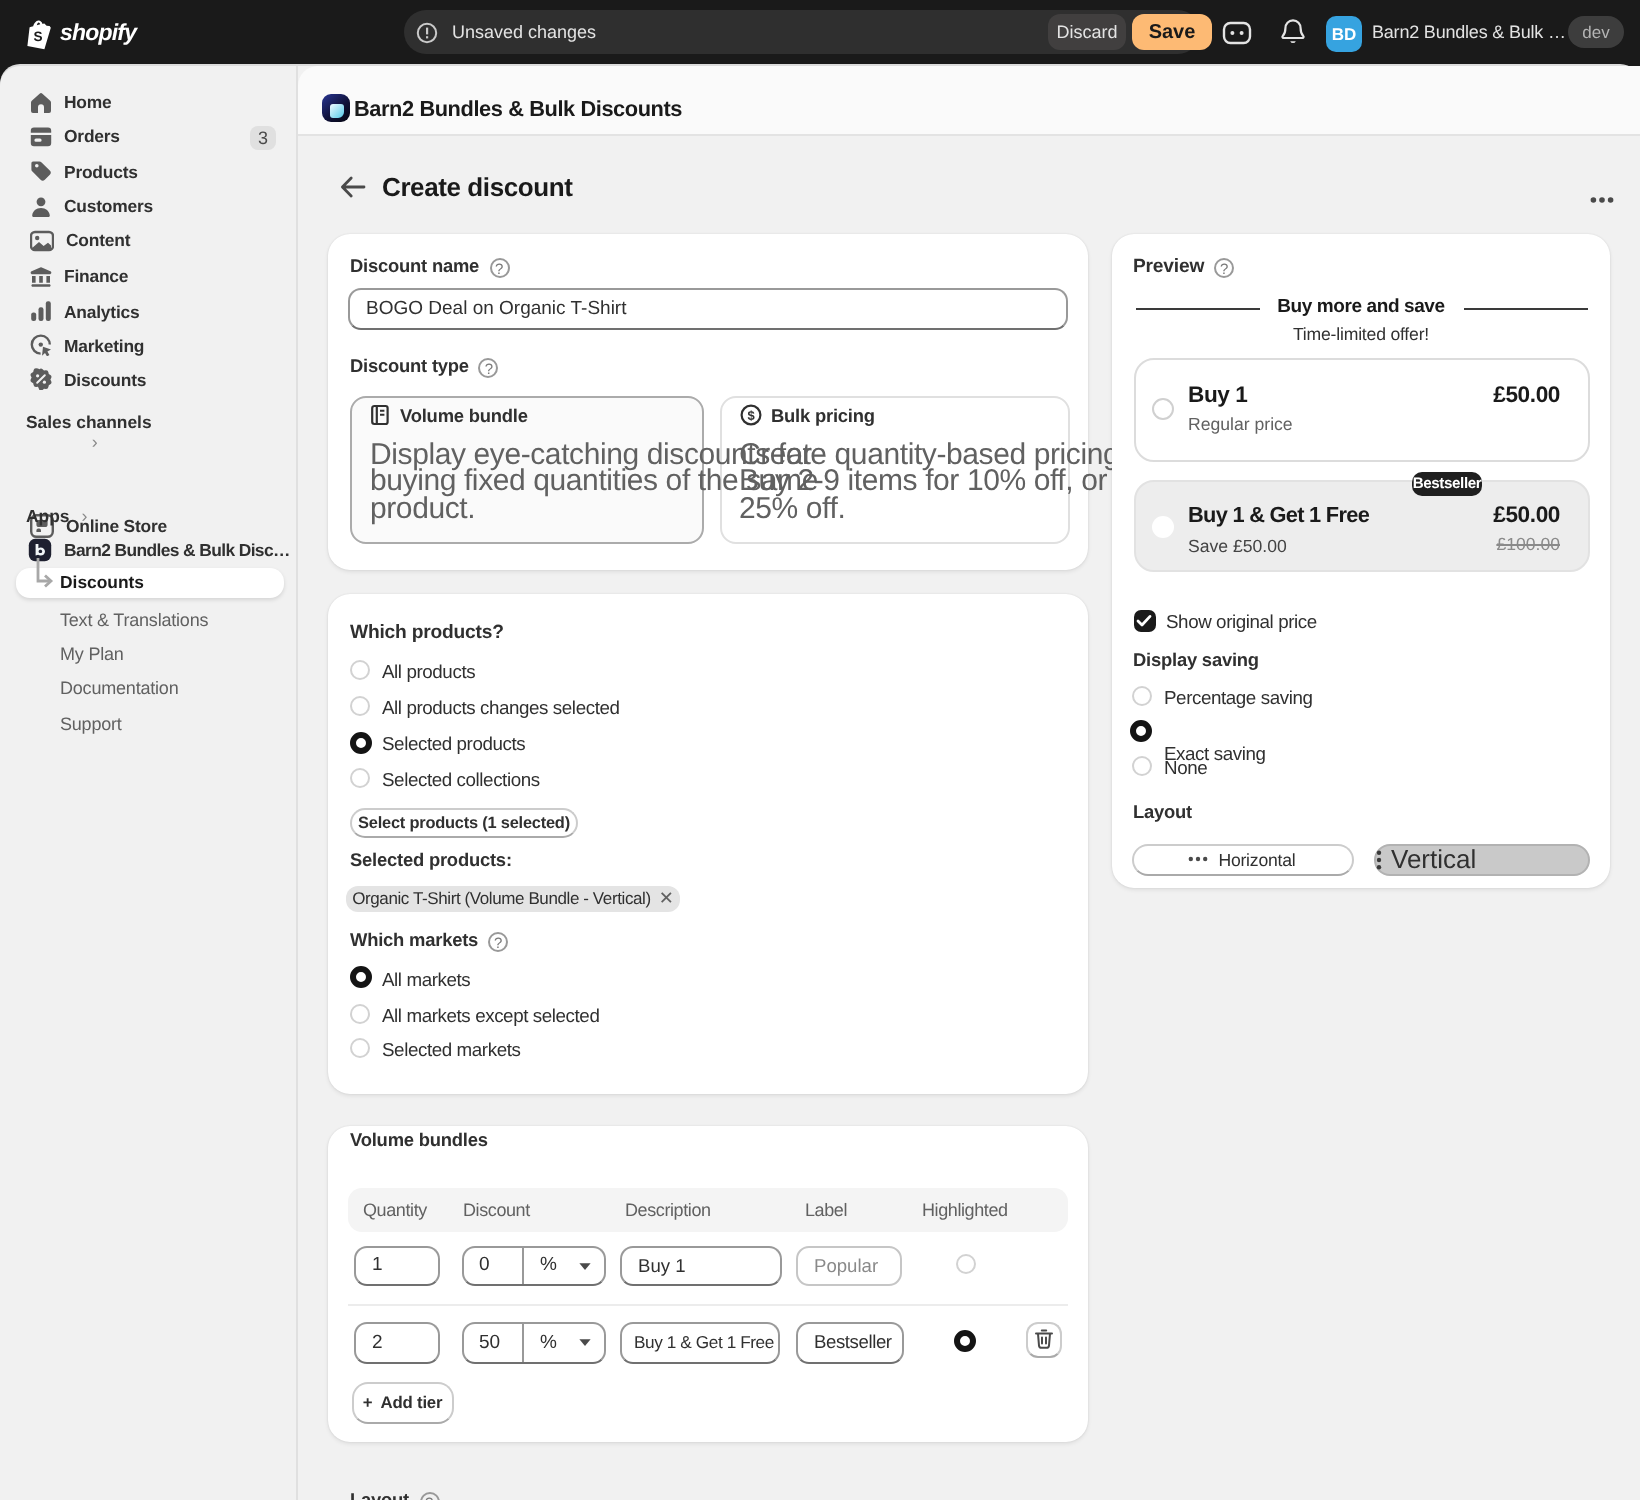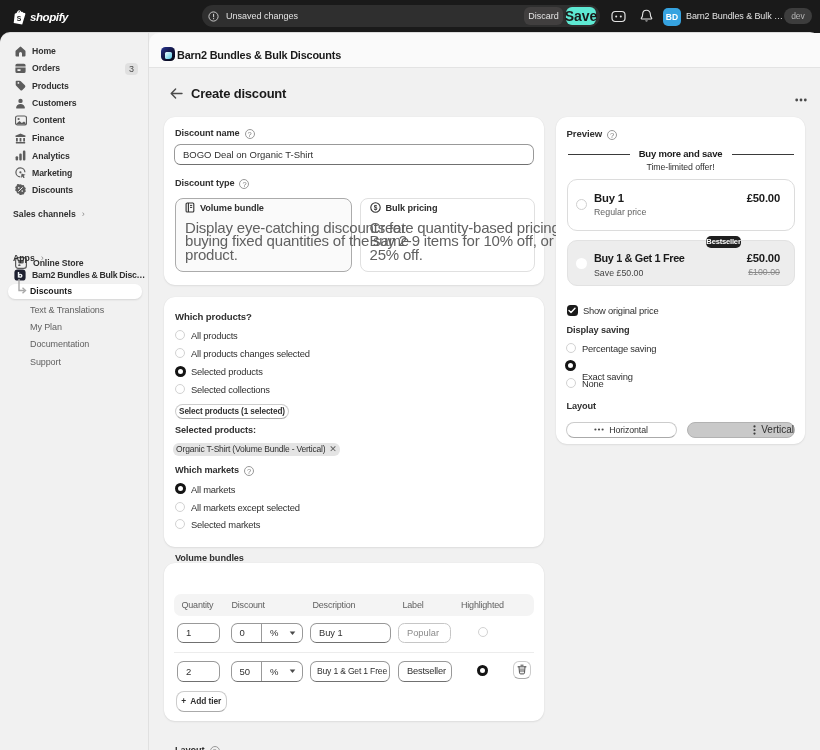--- a/index.html
+++ b/index.html
@@ -27,21 +27,21 @@
 <div class="abs" style="left:202px;top:5px;width:398px;height:22px;background:#2f2f2f;border-radius:11px;"></div>
 <div class="abs flexv" style="left:208px;top:5px;height:22px;">
   <svg width="11" height="11" viewBox="0 0 11 11">
       <circle cx="5.5" cy="5.5" r="4.6" fill="none" stroke="#c9c9c9" stroke-width="1"></circle>
       <rect x="5" y="2.8" width="1.1" height="3.4" fill="#c9c9c9"></rect>
       <rect x="5" y="7.1" width="1.1" height="1.1" fill="#c9c9c9"></rect>
     </svg>
   <span style="color:#e3e3e3;font-size:9px;margin-left:7px;">Unsaved changes</span>
 </div>
 <div class="abs flexv" style="left:524px;top:7px;width:39px;height:18px;background:#413f3f;border-radius:6px;justify-content:center;color:#e3e3e3;font-size:9px;">Discard</div>
-<div class="abs flexv" style="left:566px;top:7px;width:30px;height:18px;background:#5eead4;border-radius:6px;justify-content:center;color:#1a1a1a;font-size:14px;font-weight:bold;">Save</div>
+<div class="abs flexv" style="left:566px;top:7px;width:40px;height:18px;background:#fdba74;border-radius:6px;justify-content:center;color:#1a1a1a;font-size:10px;font-weight:bold;">Save</div>
 
 <svg class="abs" style="left:611px;top:10px;" width="15" height="13" viewBox="0 0 15 13">
     <rect x="1" y="1.5" width="13" height="10" rx="3.2" fill="none" stroke="#e3e3e3" stroke-width="1.2"></rect>
     <circle cx="5.2" cy="6.5" r="1" fill="#e3e3e3"></circle>
     <circle cx="9.8" cy="6.5" r="1" fill="#e3e3e3"></circle>
   </svg>
 
 <svg class="abs" style="left:640px;top:9px;" width="13" height="14" viewBox="0 0 13 14">
     <path d="M6.5 1.2c-2.3 0-3.8 1.7-3.8 3.9 0 2.4-.8 3.4-1.4 4-.2.2-.1.9.4.9h9.6c.5 0 .6-.7.4-.9-.6-.6-1.4-1.6-1.4-4 0-2.2-1.5-3.9-3.8-3.9z" fill="none" stroke="#e3e3e3" stroke-width="1.1"></path>
     <path d="M5.1 11.6a1.5 1.5 0 0 0 2.8 0z" fill="#e3e3e3"></path>
@@ -125,21 +125,21 @@
     </div>
 <div class="nit" style="top:180.5px;">
       <svg width="11" height="11" viewBox="0 0 11 11">
         <path fill="#5c5c5c" d="M4.7.6a1.2 1.2 0 0 1 1.6 0l.7.6.9-.1a1.2 1.2 0 0 1 1.3 1l.2.9.8.5a1.2 1.2 0 0 1 .4 1.5l-.4.8.4.8a1.2 1.2 0 0 1-.4 1.5l-.8.5-.2.9a1.2 1.2 0 0 1-1.3 1l-.9-.1-.7.6a1.2 1.2 0 0 1-1.6 0L4 9.4l-.9.1a1.2 1.2 0 0 1-1.3-1l-.2-.9-.8-.5a1.2 1.2 0 0 1-.4-1.5l.4-.8-.4-.8A1.2 1.2 0 0 1 .8 2.5l.8-.5.2-.9a1.2 1.2 0 0 1 1.3-1l.9.1z"></path>
         <path stroke="#f1f1f1" stroke-width="1" d="M3.6 7.4l3.8-3.8" stroke-linecap="round"></path>
         <circle cx="3.8" cy="3.9" r=".8" fill="#f1f1f1"></circle>
         <circle cx="7.2" cy="7.1" r=".8" fill="#f1f1f1"></circle>
       </svg>
       <span class="t">Discounts</span>
     </div>
-<div class="abs flexv" style="left:13px;top:206px;height:16px;">
+<div class="abs flexv" style="left:13px;top:206px;height:16px;flex-direction:column;">
       <span style="font-size:8.7px;font-weight:bold;color:#303030;">Sales channels</span>
       <span style="color:#8a8a8a;font-size:9px;margin-left:6px;">›</span>
     </div>
 <div class="nit" style="top:222px;margin-top:32px;">
       <svg width="12" height="12" viewBox="0 0 12 12">
         <rect x=".6" y=".6" width="10.8" height="10.8" rx="2.6" fill="none" stroke="#5c5c5c" stroke-width="1.2"></rect>
         <path fill="#5c5c5c" d="M3.2 3h5.6v2.2a1.3 1.3 0 0 1-1.3 1.3H4.5A1.3 1.3 0 0 1 3.2 5.2zM3.2 8.2a.9.9 0 0 1 .9-.9h.5a.9.9 0 0 1 .9.9V9H3.2z"></path>
       </svg>
       <span class="t">Online Store</span>
     </div>
@@ -228,21 +228,21 @@
   <span style="font-size:9px;color:#616161;margin-left:4px;">✕</span>
 </div>
 <div class="abs lbl" style="left:175px;top:465px;">Which markets<span class="q">?</span></div>
 <div class="radio on" style="left:174.5px;top:483px;"></div>
 <div class="rlbl" style="left:191px;top:483.5px;">All markets</div>
 <div class="radio" style="left:175px;top:501.5px;"></div>
 <div class="rlbl" style="left:191px;top:501.5px;">All markets except selected</div>
 <div class="radio" style="left:175px;top:519px;"></div>
 <div class="rlbl" style="left:191px;top:519px;">Selected markets</div>
 <div id="card3" class="abs" style="left:164px;top:563px;width:380px;height:158px;background:#fff;border-radius:11px;box-shadow:0 1px 2px rgba(0,0,0,.08),0 0 1px rgba(0,0,0,.1);"></div>
-<div class="abs lbl" style="left:175px;top:553px;">Volume bundles</div>
+<div class="abs lbl" style="left:175px;top:565px;">Volume bundles</div>
 <div class="abs" style="left:173.5px;top:594px;width:360px;height:22px;background:#f4f4f4;border-radius:7px;"></div>
 <div class="abs dsc" style="left:181.5px;top:599.5px;font-size:9px;">Quantity</div>
 <div class="abs dsc" style="left:231.5px;top:599.5px;font-size:9px;">Discount</div>
 <div class="abs dsc" style="left:312.5px;top:599.5px;font-size:9px;">Description</div>
 <div class="abs dsc" style="left:402.5px;top:599.5px;font-size:9px;">Label</div>
 <div class="abs dsc" style="left:461px;top:599.5px;font-size:9px;">Highlighted</div>
 <div class="abs" style="left:173.5px;top:652px;width:360px;height:1px;background:#ececec;"></div>
 
 <div class="tinput" style="left:177px;top:622.5px;width:43px;height:20.5px;">1</div>
 <div class="tinput" style="left:230.5px;top:622.5px;width:72.5px;height:20.5px;padding-left:0;">
@@ -310,19 +310,19 @@
 <div class="radio" style="left:565.5px;top:377.5px;"></div>
 <div class="rlbl" style="left:582px;top:377.5px;">None</div>
 <div class="abs lbl" style="left:566.5px;top:400.5px;">Layout</div>
 <div class="btn" style="left:565.5px;top:421.5px;width:111px;height:16px;font-weight:normal;font-size:8.8px;">
   <svg width="10" height="3" viewBox="0 0 10 3" style="margin-right:5px;">
       <circle cx="1.4" cy="1.5" r="1.1" fill="#4a4a4a"></circle>
       <circle cx="5" cy="1.5" r="1.1" fill="#4a4a4a"></circle>
       <circle cx="8.6" cy="1.5" r="1.1" fill="#4a4a4a"></circle>
     </svg>Horizontal
 </div>
-<div class="abs flexv" style="left:686.5px;top:421.5px;width:108.5px;height:16px;background:#c9c9c9;border:1px solid #b2b2b2;border-radius:8px;justify-content:flex-end;font-size:10px;color:#303030;">
+<div class="abs flexv" style="left:686.5px;top:421.5px;width:108.5px;height:16px;background:#c9c9c9;border:1px solid #b2b2b2;border-radius:8px;justify-content:flex-start;font-size:13px;color:#303030;">
   <svg width="3" height="10" viewBox="0 0 3 10" style="margin-right:5px;">
       <circle cx="1.5" cy="1.4" r="1.1" fill="#3a3a3a"></circle>
       <circle cx="1.5" cy="5" r="1.1" fill="#3a3a3a"></circle>
       <circle cx="1.5" cy="8.6" r="1.1" fill="#3a3a3a"></circle>
     </svg>Vertical
 </div>
 
 </body></html>

